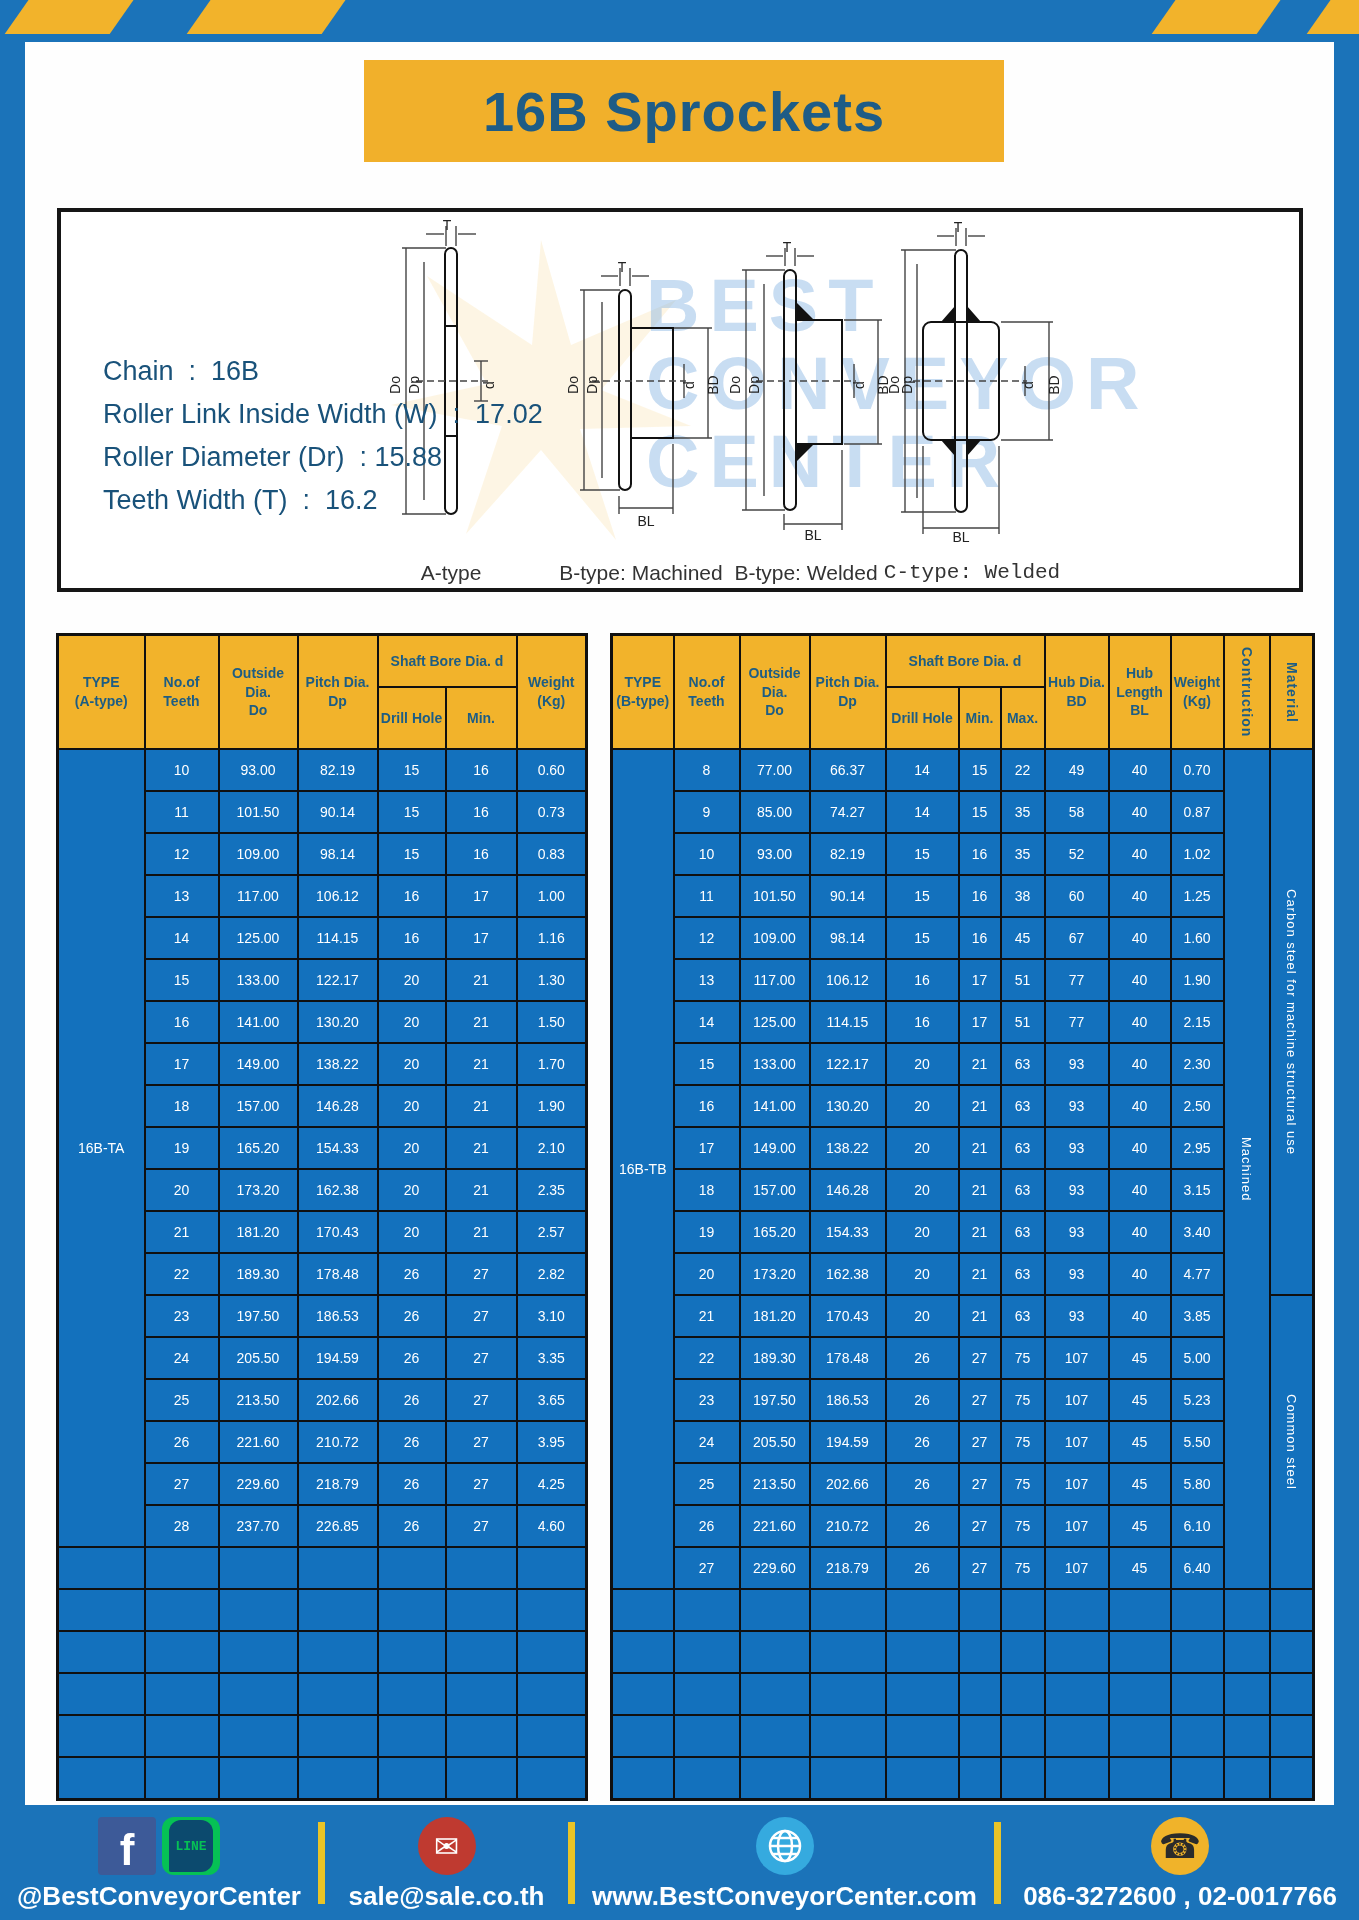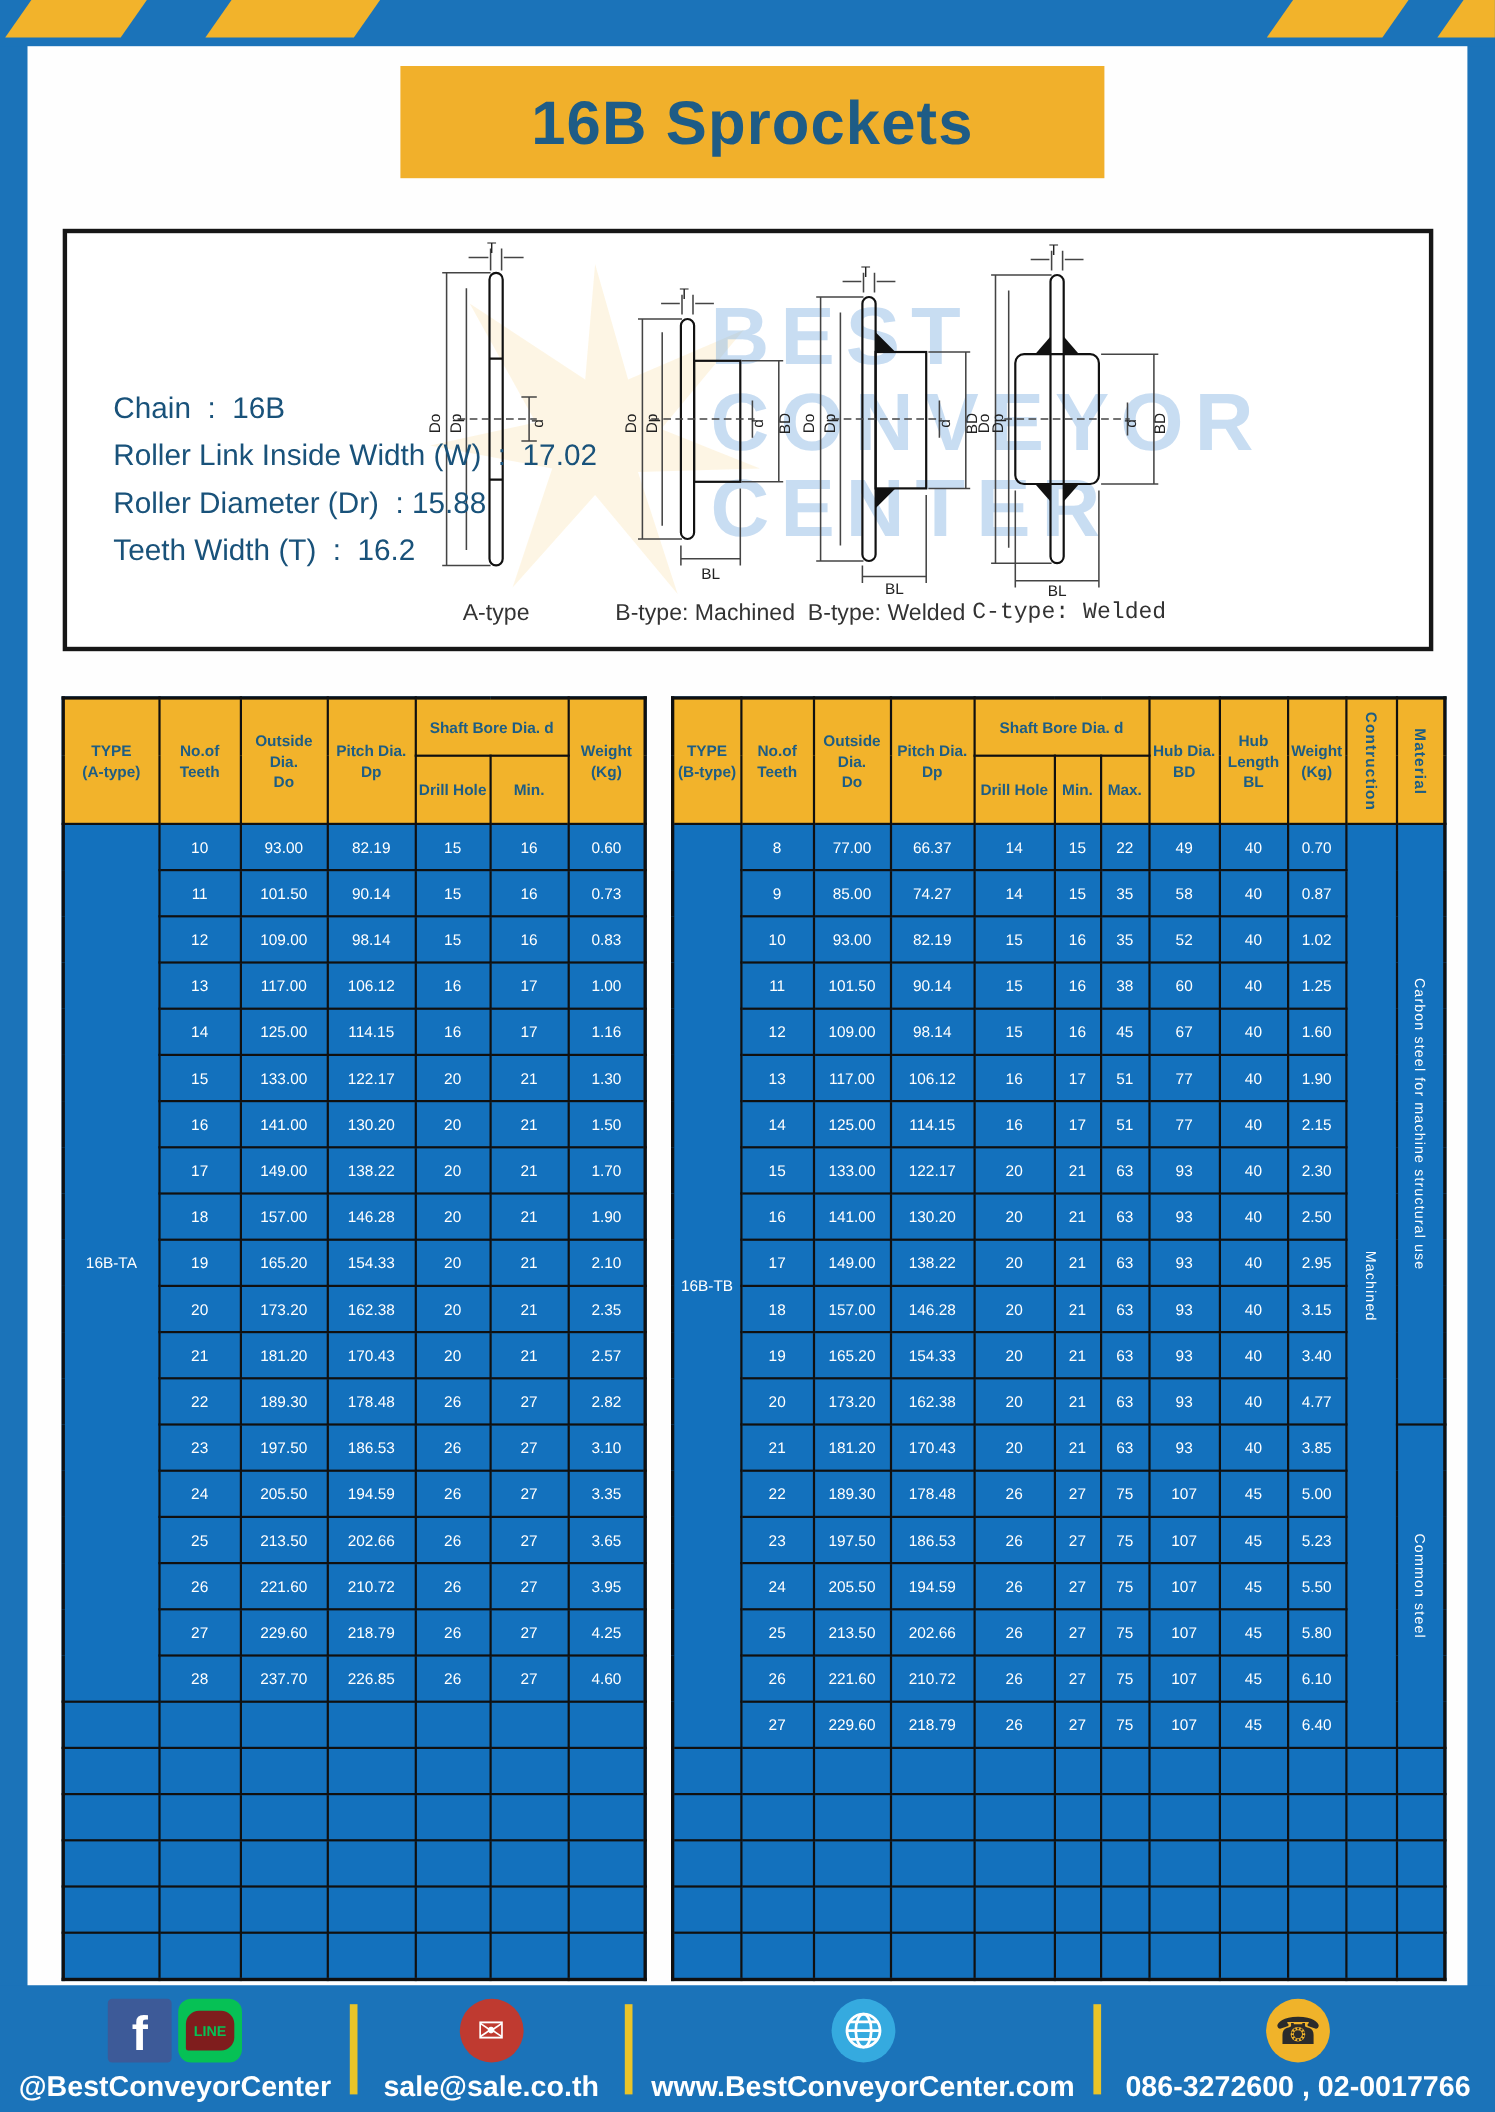--- a/index.html
+++ b/index.html
@@ -24,21 +24,21 @@
   .speclines{position:absolute;left:42px;top:138px;z-index:3;}
   .specline{font-size:27px;font-weight:normal;color:#19527a;line-height:43px;white-space:pre;}
 
   .wm-star{position:absolute;left:330px;top:28px;z-index:0;opacity:.38;}
   .wm-text{position:absolute;left:585px;top:55px;z-index:0;color:rgba(125,175,225,.42);
            font-weight:bold;font-size:74px;line-height:78px;letter-spacing:10px;}
   .wm-text div{white-space:nowrap;}
 
   .diagram{position:absolute;top:6px;z-index:2;}
   .diagram svg{display:block;}
-  .diag-caption{position:absolute;top:334px;z-index:2;font-size:21px;color:#333;white-space:nowrap;
+  .diag-caption{position:absolute;top:349px;z-index:2;font-size:21px;color:#333;white-space:nowrap;
                 transform:translateX(-50%);}
   .dline{stroke:#444;stroke-width:1.4;fill:none;}
   .dthick{stroke:#111;stroke-width:2;fill:none;}
   .dfill{fill:#111;}
   .dtext{font-size:14px;fill:#222;font-family:"Liberation Sans",sans-serif;}
 
   
   table.spec{border-collapse:collapse;table-layout:fixed;position:absolute;
              border:3px solid #101010;background:#1371bd;}
   table.spec th{background:#f2b32b;color:#1d5d84;font-weight:bold;font-size:14px;
@@ -58,22 +58,22 @@
   
   .footer{position:absolute;left:0;top:1805px;width:1359px;height:115px;background:#1b73b9;
           display:flex;align-items:stretch;}
   .fsection{display:flex;flex-direction:column;align-items:center;justify-content:flex-start;padding-top:8px;}
   .fdivider{width:7px;height:82px;background:#e9c428;align-self:center;}
   .ficons{height:66px;display:flex;align-items:center;gap:6px;}
   .flabel{color:#ffffff;font-weight:bold;font-size:26px;white-space:nowrap;margin-top:2px;}
   .fb-icon{width:58px;height:58px;background:#3d5a98;color:#fff;font-weight:bold;font-size:44px;
            display:flex;align-items:flex-end;justify-content:center;border-radius:4px;overflow:hidden;}
   .line-icon{width:58px;height:58px;background:#06c155;border-radius:12px;display:flex;align-items:center;justify-content:center;}
-  .line-bubble{width:44px;height:36px;background:#7f1d1d;border-radius:12px 12px 12px 2px;
-               display:flex;align-items:center;justify-content:center;color:#06c155;font-weight:bold;font-size:13px;}
+  .line-bubble{width:44px;height:52px;background:#0c4a6e;border-radius:12px 12px 12px 2px;
+               display:flex;align-items:center;justify-content:center;color:#06c155;font-weight:bold;font-size:13px;font-family:Liberation Mono, monospace;}
   .circle-icon{width:58px;height:58px;border-radius:50%;display:flex;align-items:center;justify-content:center;}
   .mail-bg{background:#bf3a30;color:#fff;font-size:30px;}
   .globe-bg{background:#35aadf;}
   .phone-bg{background:#f0b32a;color:#2b2b2b;font-size:34px;}
 </style>
 </head>
 <body>
 
 <div class="page">
 

